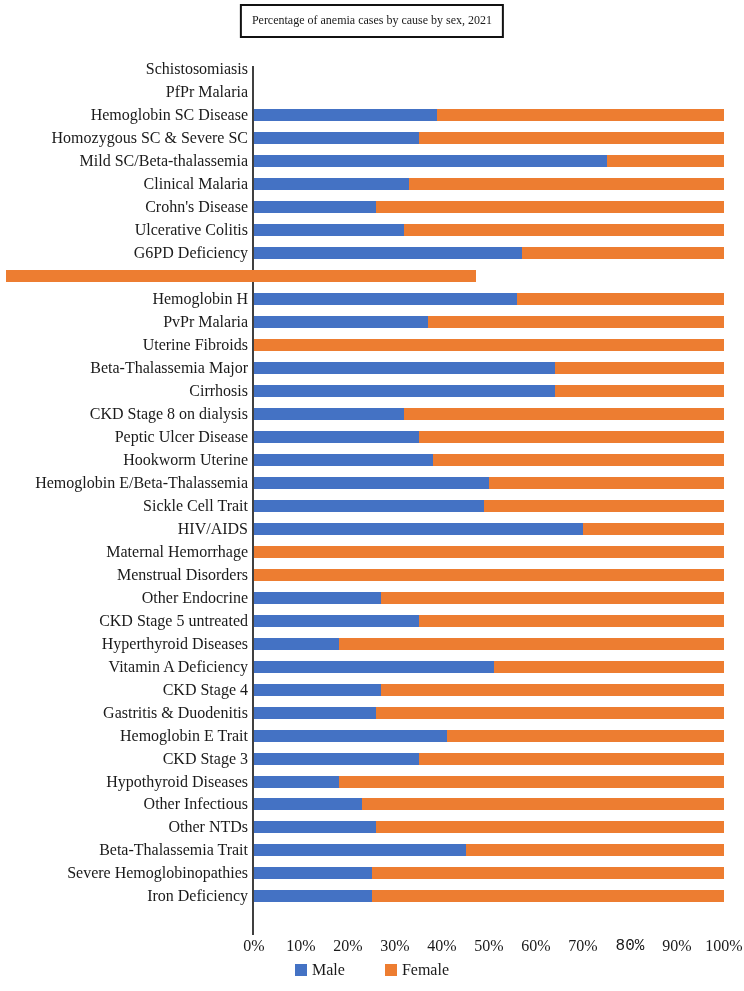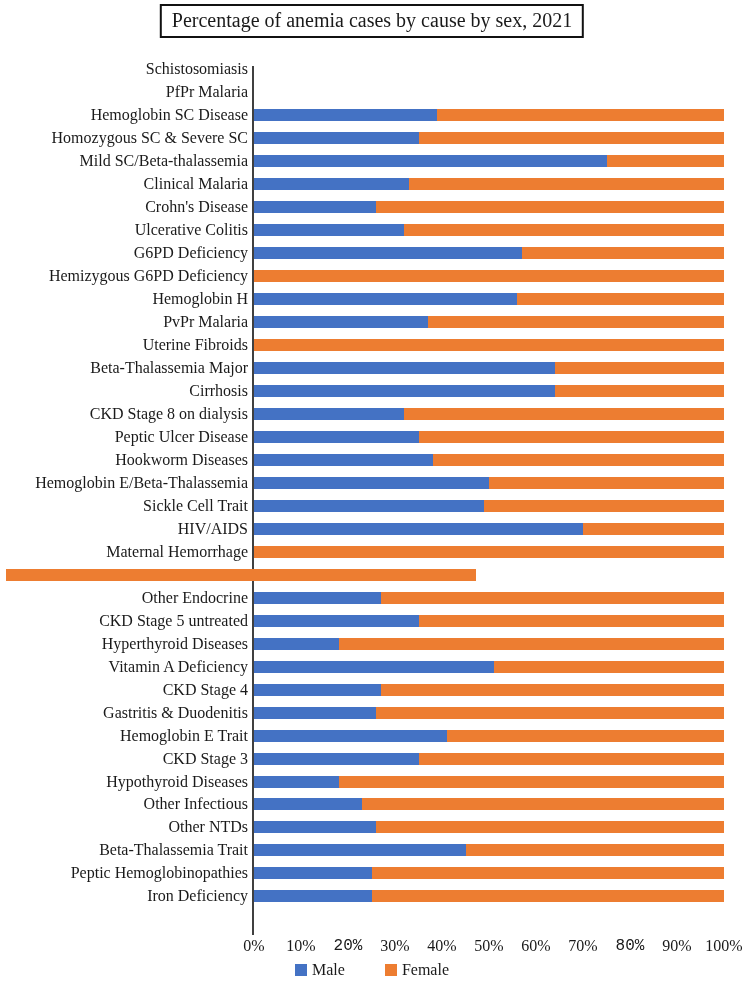--- a/index.html
+++ b/index.html
@@ -16,21 +16,21 @@
     background: #ffffff;
     overflow: hidden;
   }
   .title-box {
     position: absolute;
     top: 4px;
     left: 50%;
     transform: translateX(-50%);
     border: 2px solid #111111;
     padding: 2px 10px 3px 10px;
-    font-size: 20px;
+    font-size: 12px;
     line-height: 25px;
     white-space: nowrap;
     background: #ffffff;
   }
   .axis-line {
     position: absolute;
     left: 252px;
     top: 66px;
     width: 2px;
     height: 869px;
@@ -169,21 +169,20 @@
         </div>
       </div>
       <div class="chart-row">
         <div class="cat-label">G6PD Deficiency</div>
         <div class="bar-track">
           <div class="bar-seg" style="left: 0%; width: 57%; background: rgb(68, 114, 196);"></div>
           <div class="bar-seg" style="left: 57%; width: 43%; background: rgb(237, 125, 49);"></div>
         </div>
       </div>
       <div class="chart-row">
-        <div class="cat-label">Hemizygous G6PD Deficiency</div>
         <div class="bar-track">
           <div class="bar-seg" style="left: 0%; width: 100%; background: rgb(237, 125, 49);"></div>
         </div>
       </div>
       <div class="chart-row">
         <div class="cat-label">Hemoglobin H</div>
         <div class="bar-track">
           <div class="bar-seg" style="left: 0%; width: 56%; background: rgb(68, 114, 196);"></div>
           <div class="bar-seg" style="left: 56%; width: 44%; background: rgb(237, 125, 49);"></div>
         </div>
@@ -223,21 +222,21 @@
         </div>
       </div>
       <div class="chart-row">
         <div class="cat-label">Peptic Ulcer Disease</div>
         <div class="bar-track">
           <div class="bar-seg" style="left: 0%; width: 35%; background: rgb(68, 114, 196);"></div>
           <div class="bar-seg" style="left: 35%; width: 65%; background: rgb(237, 125, 49);"></div>
         </div>
       </div>
       <div class="chart-row">
-        <div class="cat-label">Hookworm Diseases</div>
+        <div class="cat-label">Hookworm Uterine</div>
         <div class="bar-track">
           <div class="bar-seg" style="left: 0%; width: 38%; background: rgb(68, 114, 196);"></div>
           <div class="bar-seg" style="left: 38%; width: 62%; background: rgb(237, 125, 49);"></div>
         </div>
       </div>
       <div class="chart-row">
         <div class="cat-label">Hemoglobin E/Beta-Thalassemia</div>
         <div class="bar-track">
           <div class="bar-seg" style="left: 0%; width: 50%; background: rgb(68, 114, 196);"></div>
           <div class="bar-seg" style="left: 50%; width: 50%; background: rgb(237, 125, 49);"></div>
@@ -257,20 +256,21 @@
           <div class="bar-seg" style="left: 70%; width: 30%; background: rgb(237, 125, 49);"></div>
         </div>
       </div>
       <div class="chart-row">
         <div class="cat-label">Maternal Hemorrhage</div>
         <div class="bar-track">
           <div class="bar-seg" style="left: 0%; width: 100%; background: rgb(237, 125, 49);"></div>
         </div>
       </div>
       <div class="chart-row">
+        <div class="cat-label">Menstrual Disorders</div>
         <div class="bar-track">
           <div class="bar-seg" style="left: 0%; width: 100%; background: rgb(237, 125, 49);"></div>
         </div>
       </div>
       <div class="chart-row">
         <div class="cat-label">Other Endocrine</div>
         <div class="bar-track">
           <div class="bar-seg" style="left: 0%; width: 27%; background: rgb(68, 114, 196);"></div>
           <div class="bar-seg" style="left: 27%; width: 73%; background: rgb(237, 125, 49);"></div>
         </div>
@@ -346,39 +346,39 @@
         </div>
       </div>
       <div class="chart-row">
         <div class="cat-label">Beta-Thalassemia Trait</div>
         <div class="bar-track">
           <div class="bar-seg" style="left: 0%; width: 45%; background: rgb(68, 114, 196);"></div>
           <div class="bar-seg" style="left: 45%; width: 55%; background: rgb(237, 125, 49);"></div>
         </div>
       </div>
       <div class="chart-row">
-        <div class="cat-label">Peptic Hemoglobinopathies</div>
+        <div class="cat-label">Severe Hemoglobinopathies</div>
         <div class="bar-track">
           <div class="bar-seg" style="left: 0%; width: 25%; background: rgb(68, 114, 196);"></div>
           <div class="bar-seg" style="left: 25%; width: 75%; background: rgb(237, 125, 49);"></div>
         </div>
       </div>
       <div class="chart-row">
         <div class="cat-label">Iron Deficiency</div>
         <div class="bar-track">
           <div class="bar-seg" style="left: 0%; width: 25%; background: rgb(68, 114, 196);"></div>
           <div class="bar-seg" style="left: 25%; width: 75%; background: rgb(237, 125, 49);"></div>
         </div>
       </div>
     </div>
 
   <div class="x-ticks">
       <span class="x-tick" style="left: 0%;">0%</span>
       <span class="x-tick" style="left: 10%;">10%</span>
-      <span class="x-tick" style="left: 20%; font-family: Liberation Mono, monospace;">20%</span>
+      <span class="x-tick" style="left: 20%;">20%</span>
       <span class="x-tick" style="left: 30%;">30%</span>
       <span class="x-tick" style="left: 40%;">40%</span>
       <span class="x-tick" style="left: 50%;">50%</span>
       <span class="x-tick" style="left: 60%; text-align: center;">60%</span>
       <span class="x-tick" style="left: 70%;">70%</span>
       <span class="x-tick" style="left: 80%; font-family: Liberation Mono, monospace;">80%</span>
       <span class="x-tick" style="left: 90%;">90%</span>
       <span class="x-tick" style="left: 100%;">100%</span>
     </div>
 

